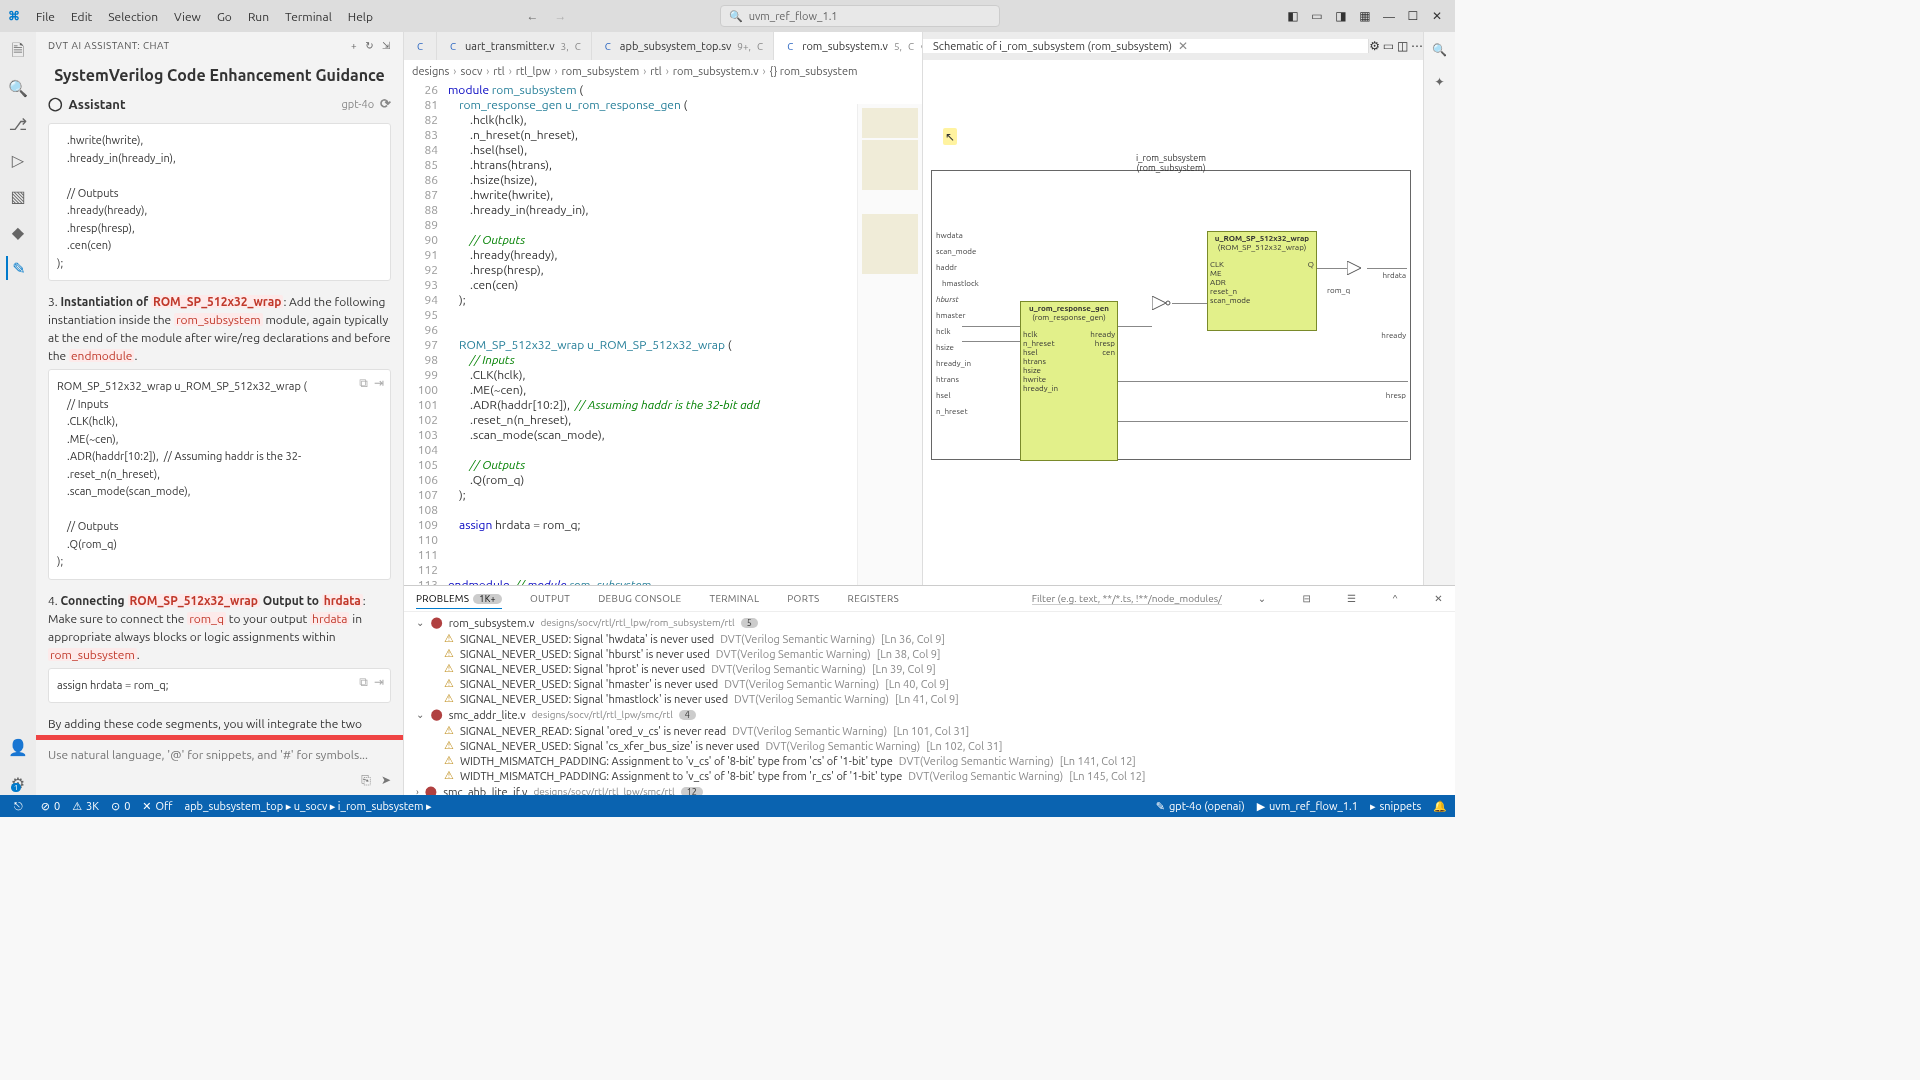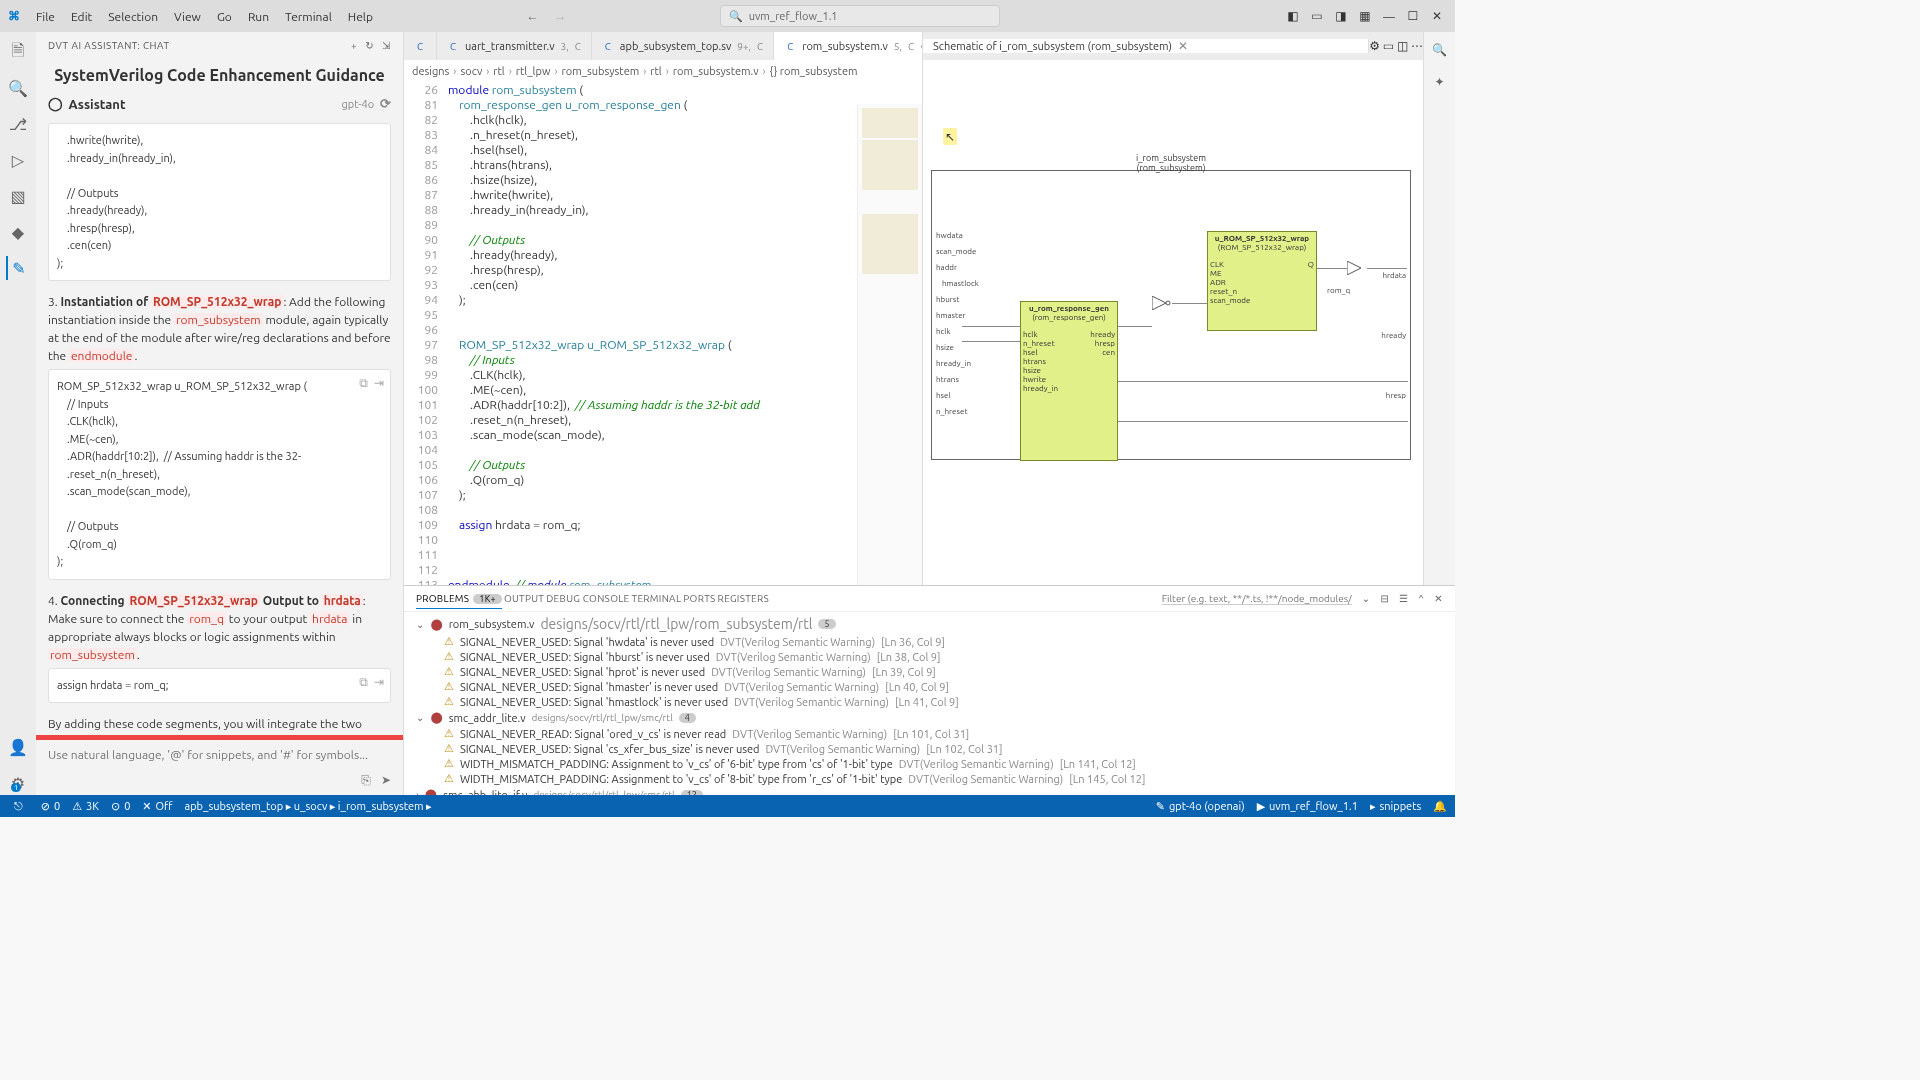--- a/index.html
+++ b/index.html
@@ -53,21 +53,21 @@
 .schematic-pane { width:500px; background:#fff; display:flex; flex-direction:column; }
 .schematic-tabbar { height:28px; background:#ececec; display:flex; align-items:center;}
 .schematic-canvas { flex:1; position:relative; background:#fff; }
 .schematic-box { position:absolute; border:1px solid #888; font-size:9px; }
 .schematic-box.main { left:8px; top:110px; width:480px; height:290px; border:1px solid #666;}
 .schematic-title { position:absolute; top:-18px; left:50%; transform:translateX(-50%); font-size:9px; white-space:nowrap; text-align:center;}
 .sub-block { position:absolute; background:#e2f08a; border:1px solid #7a8a2a; font-size:8px; padding:2px; text-align:center;}
 .port-label { position:absolute; font-size:8px; color:#444; }
 .wire { position:absolute; background:#888; }
 .bottom-panel { height:210px; border-top:1px solid #ccc; background:#fff; display:flex; flex-direction:column;}
-.panel-tabs { height:26px; display:flex; align-items:center; padding:0 12px; gap:2px; font-size:10px; letter-spacing:0.3px; color:#666; border-bottom:1px solid #eee;}
+.panel-tabs { height:26px; display:flex; align-items:center; padding:0 12px; gap:28px; font-size:10px; letter-spacing:0.3px; color:#666; border-bottom:1px solid #eee;}
 .panel-tabs .ptab { cursor:pointer; padding:4px 0;}
 .panel-tabs .ptab.active { color:#000; border-bottom:1px solid #007acc;}
 .panel-tabs .badge { background:#ccc; border-radius:8px; padding:0 6px; font-size:9px; margin-left:4px;}
 .panel-tabs .filter { margin-left:auto; }
 .panel-tabs .filter input { width:190px; border:none; border-bottom:1px solid #ccc; font-size:10px; background:transparent;}
 .panel-tabs .picon { color:#666; cursor:pointer;}
 .problems-list { flex:1; overflow:auto; font-size:11px; padding:2px 0;}
 .problem-file { display:flex; align-items:center; gap:6px; padding:2px 12px; cursor:pointer;}
 .problem-file .chev { color:#666; font-size:10px;}
 .problem-file .count { background:#ccc; border-radius:8px; padding:0 6px; font-size:9px;}
@@ -334,21 +334,21 @@
         <div class="schematic-canvas">
           <div class="cursor-arrow" style="left:20px;top:70px;"><span class="hl" style="padding:2px;">↖</span></div>
           <div class="schematic-box main">
             <div class="schematic-title"><span>i_rom_subsystem</span><br><span>(rom_subsystem)</span></div>
 
             <div id="ports-left">
                 <div class="port-label" style="left:4px;top:60px;">hwdata</div>
                 <div class="port-label" style="left:4px;top:76px;">scan_mode</div>
                 <div class="port-label" style="left:4px;top:92px;">haddr</div>
                 <div class="port-label" style="left:10px;top:108px;">hmastlock</div>
-                <div class="port-label" style="left:4px;top:124px;">hburst</div>
+                <div class="port-label" style="left:4px;top:124px;font-style:italic;">hburst</div>
                 <div class="port-label" style="left:4px;top:140px;">hmaster</div>
                 <div class="port-label" style="left:4px;top:156px;">hclk</div>
                 <div class="port-label" style="left:4px;top:172px;">hsize</div>
                 <div class="port-label" style="left:4px;top:188px;">hready_in</div>
                 <div class="port-label" style="left:4px;top:204px;">htrans</div>
                 <div class="port-label" style="left:4px;top:220px;">hsel</div>
                 <div class="port-label" style="left:4px;top:236px;">n_hreset</div>
               </div>
 
             <div class="sub-block" style="left:88px;top:130px;width:98px;height:160px;">
@@ -434,21 +434,21 @@
         <span class="picon" style="margin-left:8px;">⊟</span>
         <span class="picon" style="margin-left:8px;">☰</span>
         <span class="picon" style="margin-left:8px;">^</span>
         <span class="picon" style="margin-left:8px;">✕</span>
       </div>
       <div class="problems-list" id="problems-list">
           <div class="problem-file">
             <span class="chev">⌄</span>
             <span style="color:#b04040;">⬤</span> 
             <span>rom_subsystem.v</span> 
-            <span style="color:#888;font-size:14px;">designs/socv/rtl/rtl_lpw/rom_subsystem/rtl</span> 
+            <span style="color:#888;font-size:10px;">designs/socv/rtl/rtl_lpw/rom_subsystem/rtl</span> 
             <span class="count">5</span>
           </div>
           <div class="problem-item">
             <span class="warn">⚠</span>
             <span class="msg">SIGNAL_NEVER_USED: Signal 'hwdata' is never used</span> 
             <span class="src">DVT(Verilog Semantic Warning)</span> 
             <span class="loc">[Ln 36, Col 9]</span>
           </div>
           <div class="problem-item">
             <span class="warn">⚠</span>
@@ -488,21 +488,21 @@
             <span class="loc">[Ln 101, Col 31]</span>
           </div>
           <div class="problem-item">
             <span class="warn">⚠</span>
             <span class="msg">SIGNAL_NEVER_USED: Signal 'cs_xfer_bus_size' is never used</span> 
             <span class="src">DVT(Verilog Semantic Warning)</span> 
             <span class="loc">[Ln 102, Col 31]</span>
           </div>
           <div class="problem-item">
             <span class="warn">⚠</span>
-            <span class="msg">WIDTH_MISMATCH_PADDING: Assignment to 'v_cs' of '6-bit' type from 'cs' of '1-bit' type</span> 
+            <span class="msg">WIDTH_MISMATCH_PADDING: Assignment to 'v_cs' of '8-bit' type from 'cs' of '1-bit' type</span> 
             <span class="src">DVT(Verilog Semantic Warning)</span> 
             <span class="loc">[Ln 141, Col 12]</span>
           </div>
           <div class="problem-item">
             <span class="warn">⚠</span>
             <span class="msg">WIDTH_MISMATCH_PADDING: Assignment to 'v_cs' of '8-bit' type from 'r_cs' of '1-bit' type</span> 
             <span class="src">DVT(Verilog Semantic Warning)</span> 
             <span class="loc">[Ln 145, Col 12]</span>
           </div>
           <div class="problem-file">

